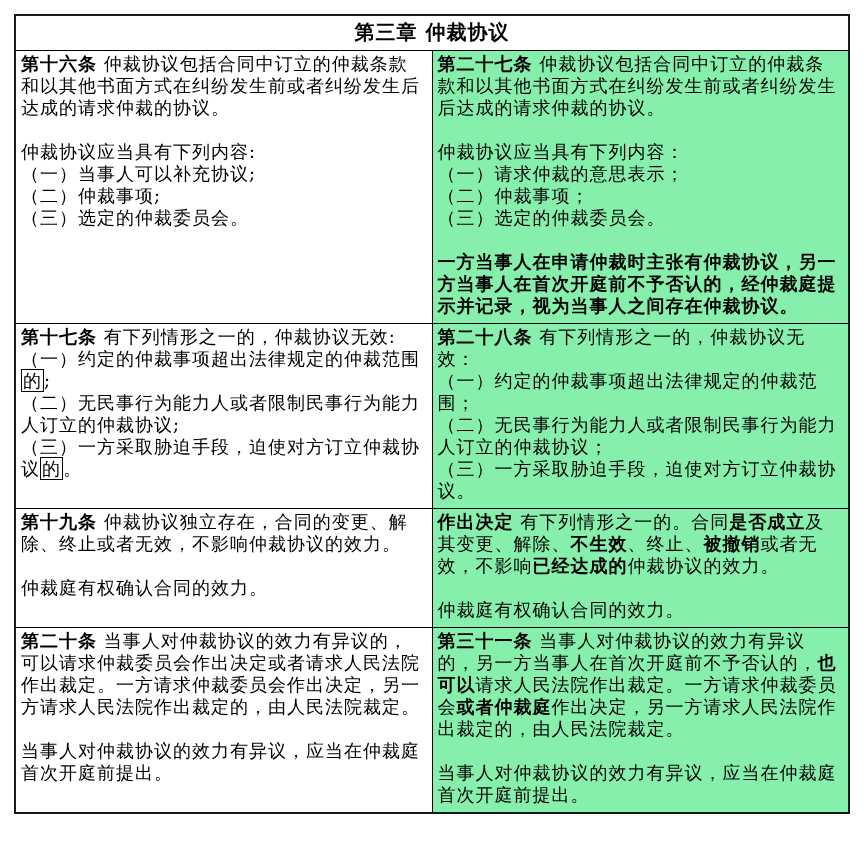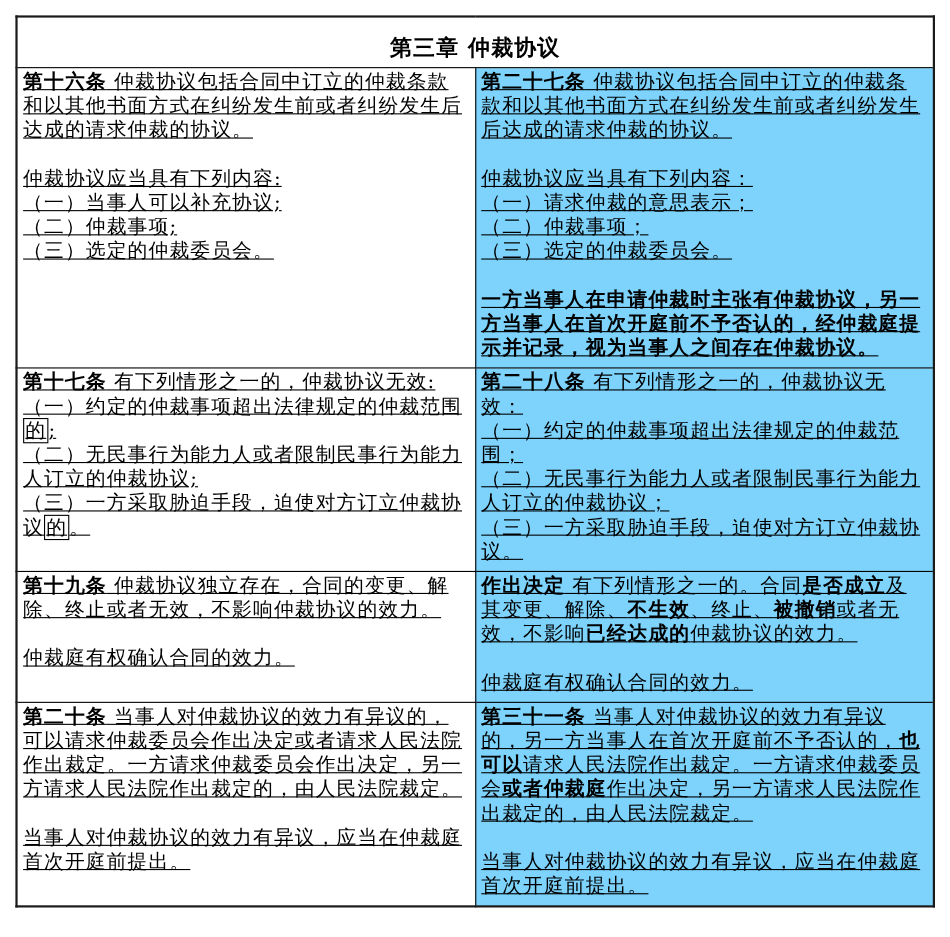--- a/index.html
+++ b/index.html
@@ -18,36 +18,35 @@
     width: 100%;
     border-collapse: collapse;
     table-layout: fixed;
     border: 2px solid #1a1a1a;
   }
   table.law-table th {
     border: 1px solid #000000;
     font-size: 20px;
     font-weight: bold;
     text-align: center;
-    padding: 14px 0 4px 0;
+    padding: 3px 0 4px 0;
     letter-spacing: 1px;
     background: #ffffff;
   }
   table.law-table td {
     border: 1px solid #000000;
     vertical-align: top;
     width: 50%;
     padding: 2px 5px 6px 5px;
     font-size: 18px;
     line-height: 22px;
     letter-spacing: 1px;
-    text-decoration: underline;
   }
   table.law-table td.left { background: #ffffff; }
-  table.law-table td.right { background: #7dd3fc; }
+  table.law-table td.right { background: #86efac; }
   td p {
     margin: 0;
     word-break: break-all;
   }
   td p.blank { height: 22px; }
   .bold { font-weight: bold; }
   .boxed {
     border: 1px solid #000000;
     padding: 0 1px;
   }

